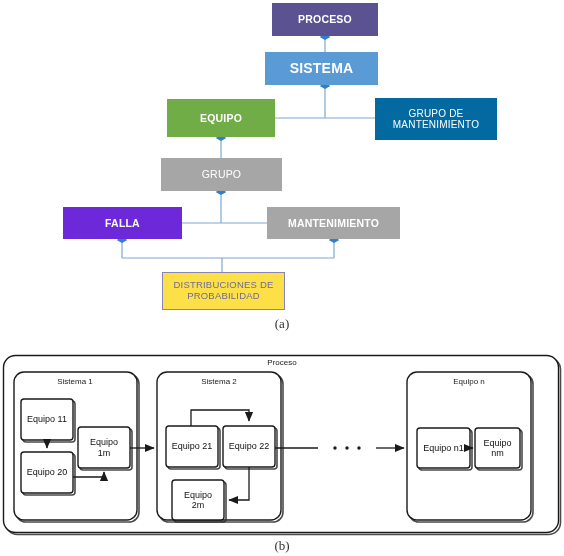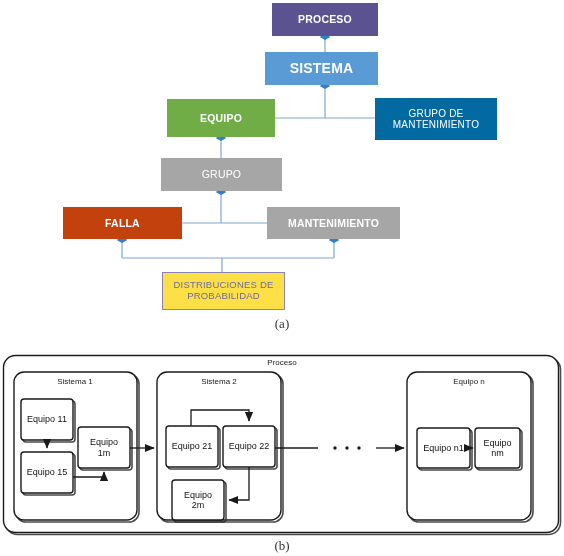--- a/index.html
+++ b/index.html
@@ -65,21 +65,21 @@
     font-weight: normal;
   }
   #box-evento {
     left: 161px; top: 158px; width: 121px; height: 33px;
     background: #a6a6a6;
     font-size: 10.5px;
     font-weight: normal;
   }
   #box-falla {
     left: 63px; top: 207px; width: 119px; height: 32px;
-    background: #c2410c;
+    background: #6d28d9;
     font-size: 10.5px;
     font-weight: bold;
   }
   #box-mantenimiento {
     left: 267px; top: 207px; width: 133px; height: 32px;
     background: #a6a6a6;
     font-size: 10.5px;
     font-weight: bold;
   }
   #box-distribuciones {
@@ -295,21 +295,21 @@
     </g>
   </svg>
 
   <div class="blabel" style="left:246px; top:29px; width:72px;">Proceso</div>
 
   <div class="blabel" style="left:39px; top:48px; width:72px;">Sistema 1</div>
   <div class="blabel" style="left:183px; top:48px; width:72px;">Sistema 2</div>
   <div class="blabel" style="left:433px; top:48px; width:72px;">Equipo n</div>
 
   <div class="eqlabel" style="left:21px; top:69px; width:52px; height:41px;">Equipo 11</div>
-  <div class="eqlabel" style="left:21px; top:122px; width:52px; height:41px;">Equipo 15</div>
+  <div class="eqlabel" style="left:21px; top:122px; width:52px; height:41px;">Equipo 20</div>
   <div class="eqlabel" style="left:78px; top:97px; width:52px; height:41px; flex-direction:column;">
     <span>Equipo</span>
     <span>1m</span>
   </div>
 
   <div class="eqlabel" style="left:166px; top:96px; width:52px; height:41px;">Equipo 21</div>
   <div class="eqlabel" style="left:223px; top:96px; width:52px; height:41px;">Equipo 22</div>
   <div class="eqlabel" style="left:172px; top:150px; width:52px; height:40px; flex-direction:column;">
     <span>Equipo</span>
     <span>2m</span>

